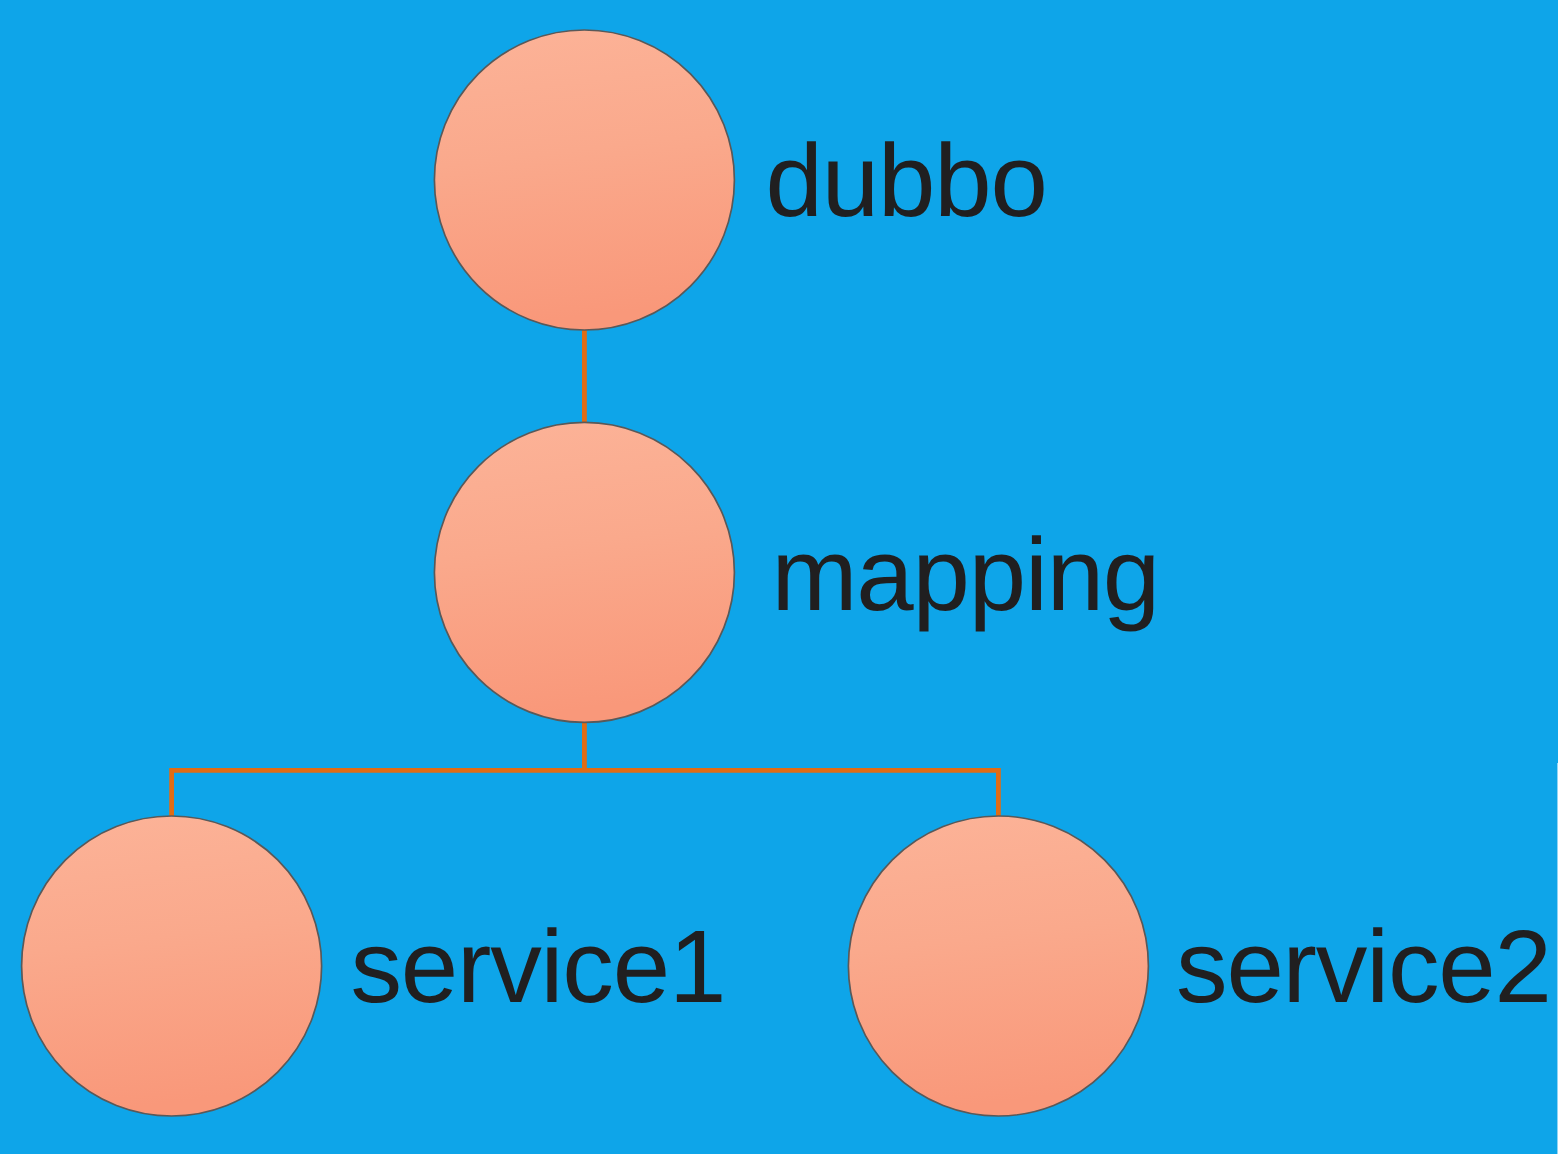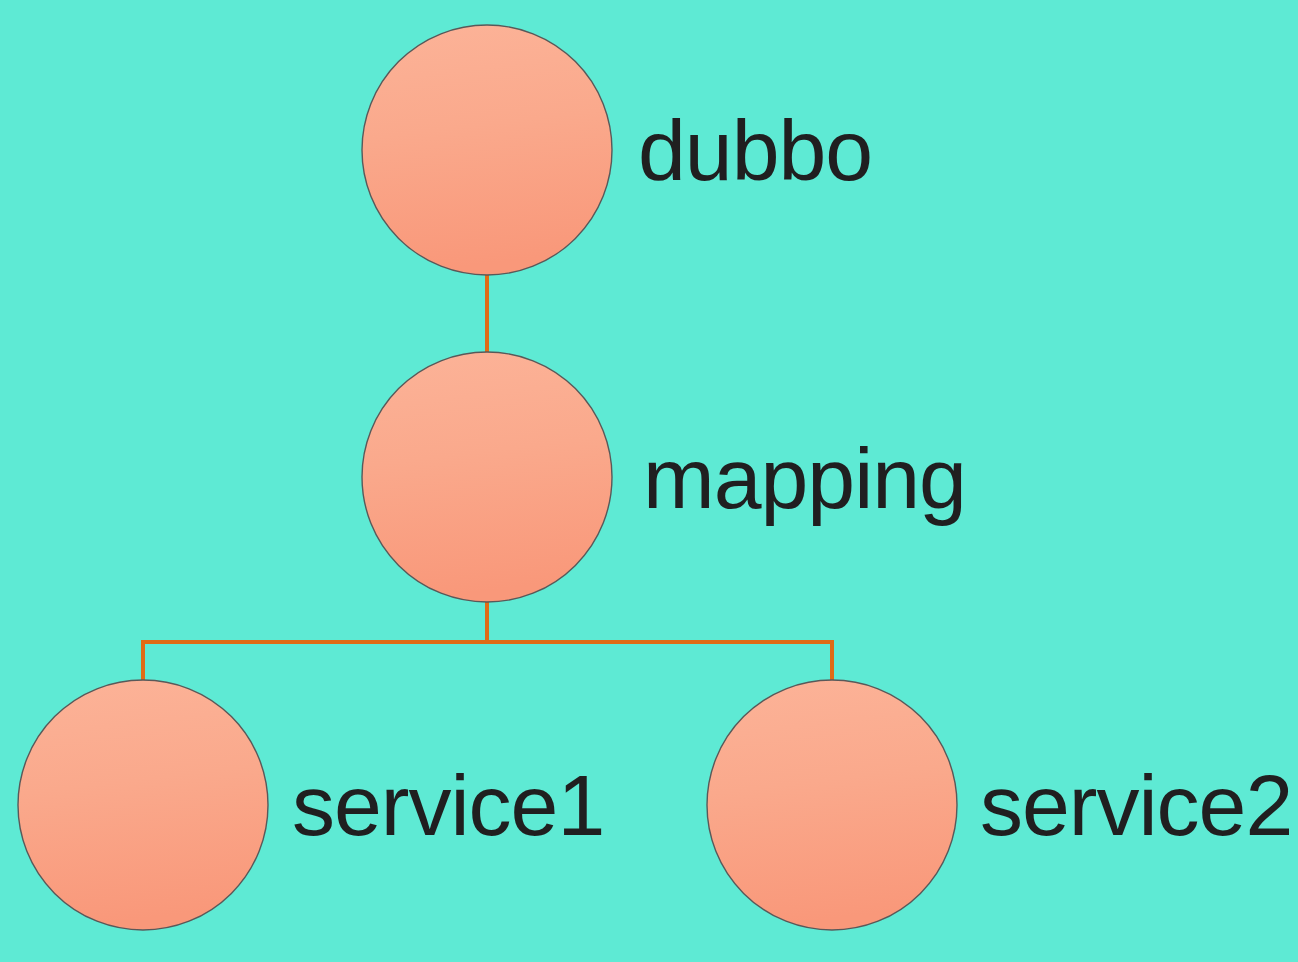--- a/index.html
+++ b/index.html
@@ -9,21 +9,21 @@
     background: #ffffff;
   }
   body {
     font-family: "Liberation Sans", sans-serif;
   }
   #canvas {
     position: relative;
     width: 1298px;
     height: 962px;
     overflow: hidden;
-    background: #5eead4;
+    background: #0ea5e9;
   }
   #diagram-svg {
     position: absolute;
     left: 0;
     top: 0;
     width: 1298px;
     height: 962px;
     display: block;
   }
   .node-label {

